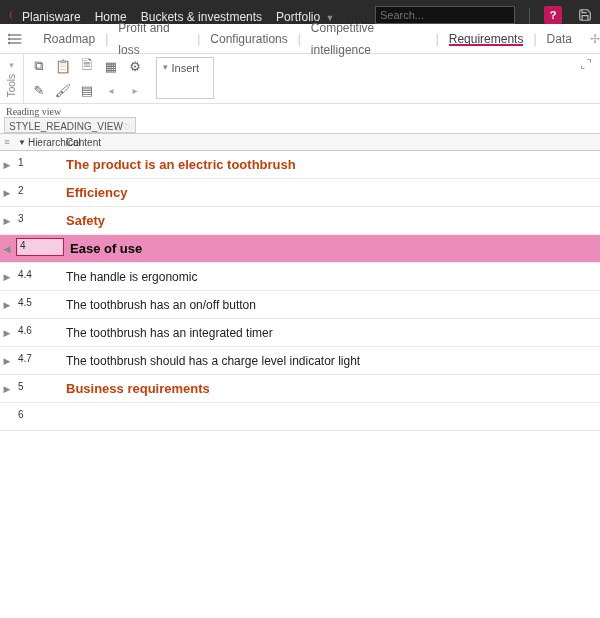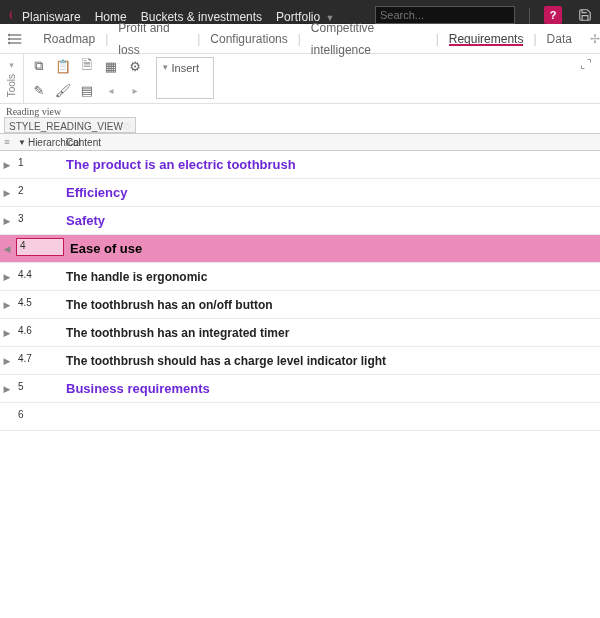--- a/index.html
+++ b/index.html
@@ -196,26 +196,26 @@
     color:#333;
     align-self:flex-start;
     margin-top:4px;
   }
   .row .content {
     flex:1;
     padding:6px 4px;
     font-size:13px;
   }
   .row.section .content {
-    color:#6d28d9;
+    color:#c2410c;
     font-weight:bold;
   }
   .row.child .content {
     color:#222;
-    font-weight:bold;
+    font-weight:normal;
     font-size:12px;
   }
   .row.selected {
     background:#ec8cbb;
   }
   .row.selected .num {
     border:1px solid #c2185b;
     background:#f7cde0;
     margin:3px 2px;
     padding:1px 3px;

